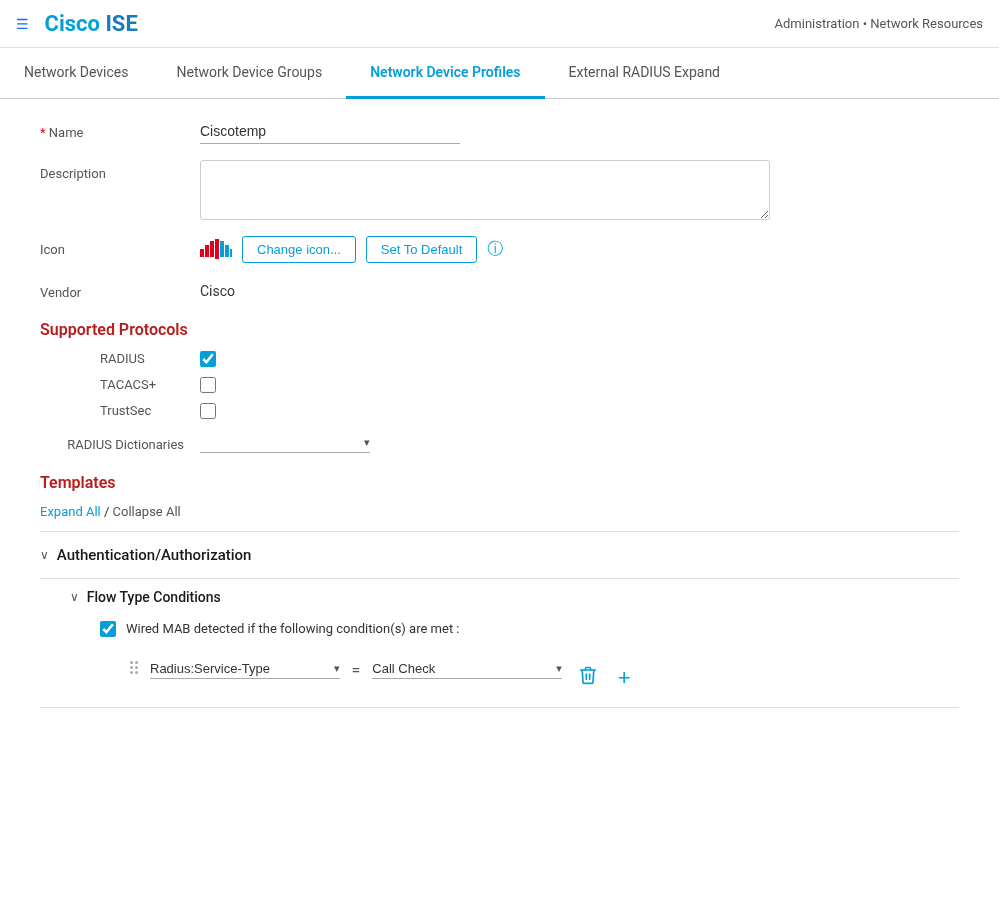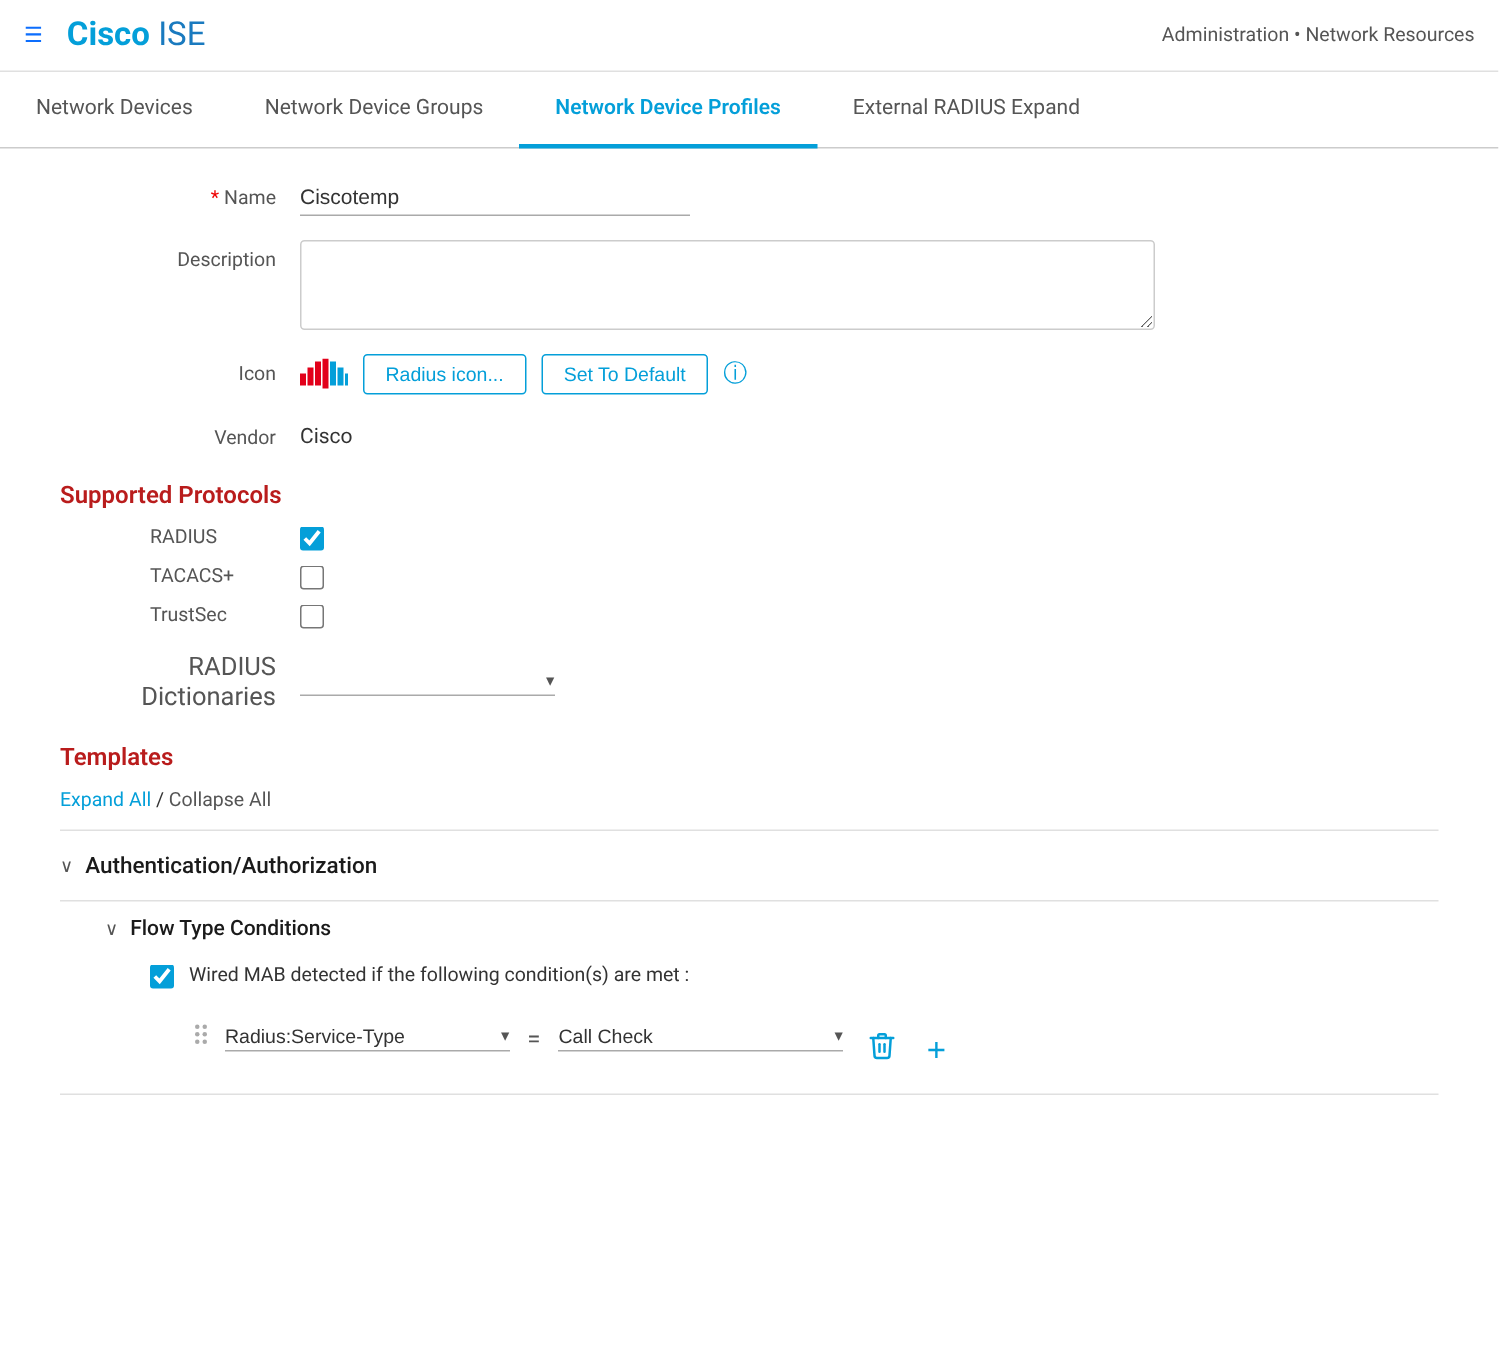--- a/index.html
+++ b/index.html
@@ -57,21 +57,21 @@
       max-width: 999px;
     }
 
     .form-row {
       display: flex;
       align-items: flex-start;
       margin-bottom: 16px;
     }
     .form-label {
       width: 160px;
-      text-align: right;
+      text-align: left;
       padding-right: 16px;
       padding-top: 6px;
       font-size: 13px;
       color: #555;
       flex-shrink: 0;
     }
 
     .form-input {
       border: none;
       border-bottom: 1px solid #aaa;
@@ -151,21 +151,21 @@
     
     .radius-row {
       display: flex;
       align-items: center;
       margin: 16px 0;
     }
     .radius-label {
       width: 160px;
       text-align: right;
       padding-right: 16px;
-      font-size: 17px;
+      font-size: 13px;
       color: #555;
     }
 
     
     .templates-section { margin-top: 8px; }
     .expand-collapse {
       font-size: 13px;
       margin-bottom: 12px;
     }
     .expand-all { color: #049fd9; cursor: pointer; }
@@ -264,21 +264,21 @@
     }
     .delete-btn { color: #049fd9; }
     .add-btn { color: #049fd9; }
   </style>
 </head>
 <body>
 
 <div class="header">
   <span class="hamburger-icon">☰</span>
   <div class="logo">
-    <span style="color:#049fd9;font-weight:700;">Cisco</span><span style="color:#1a7abf;font-weight:400;"> ISE</span>
+    <span style="color:#049fd9;font-weight:700;">Cisco</span><span style="color:#1a7abf;font-weight:700;"> ISE</span>
   </div>
   <div class="header-right">Administration • Network Resources</div>
 </div>
 
 <div class="nav-tabs">
   <div class="nav-tab">Network Devices</div>
   <div class="nav-tab">Network Device Groups</div>
   <div class="nav-tab active">Network Device Profiles</div>
   <div class="nav-tab">External RADIUS Expand</div>
 </div>
@@ -303,21 +303,21 @@
 
       <svg width="32" height="22" viewBox="0 0 32 22" xmlns="http://www.w3.org/2000/svg">
         <rect x="0" y="10" width="4" height="8" fill="#e2001a"></rect>
         <rect x="5" y="6" width="4" height="12" fill="#e2001a"></rect>
         <rect x="10" y="2" width="4" height="16" fill="#e2001a"></rect>
         <rect x="15" y="0" width="4" height="20" fill="#e2001a"></rect>
         <rect x="20" y="2" width="4" height="16" fill="#049fd9"></rect>
         <rect x="25" y="6" width="4" height="12" fill="#049fd9"></rect>
         <rect x="30" y="10" width="4" height="8" fill="#049fd9"></rect>
       </svg>
-      <button class="btn-outline">Radius icon...</button>
+      <button class="btn-outline">Change icon...</button>
       <button class="btn-outline">Set To Default</button>
       <span class="info-icon">ⓘ</span>
     </div>
   </div>
 
   <div class="form-row">
     <div class="form-label">Vendor</div>
     <div class="vendor-text">Cisco</div>
   </div>
 

